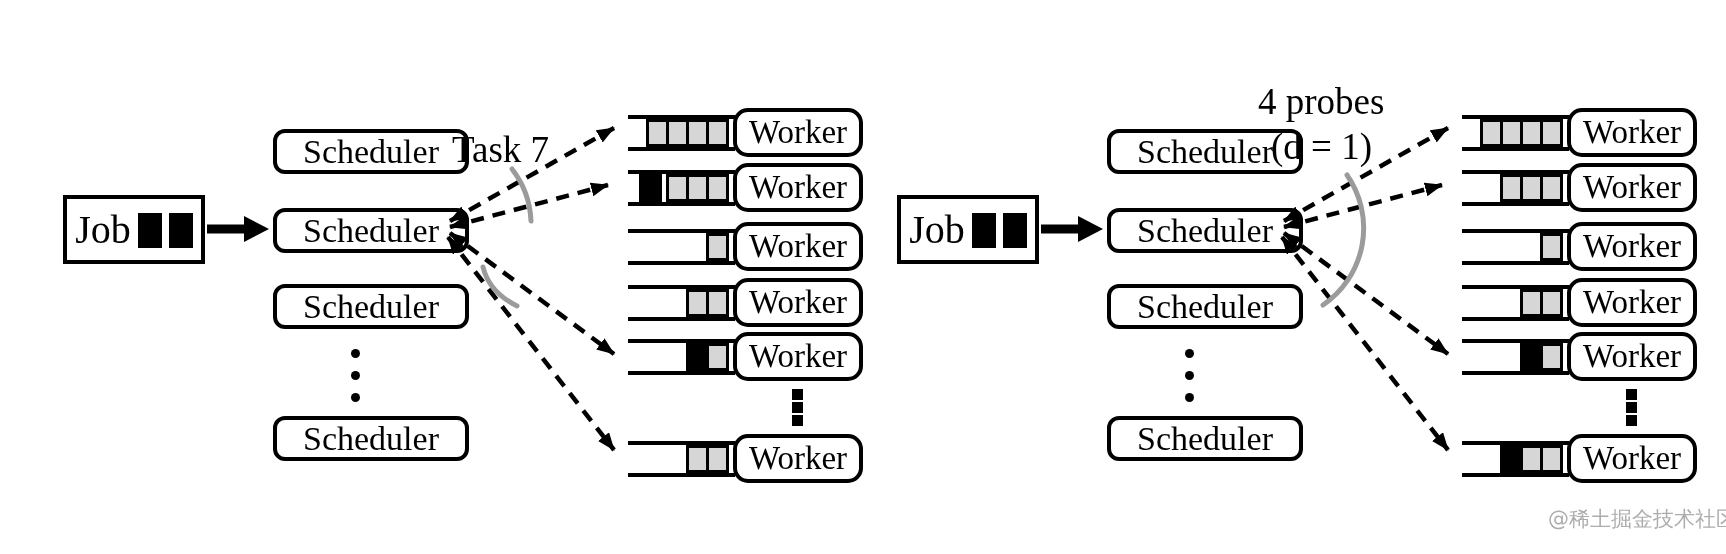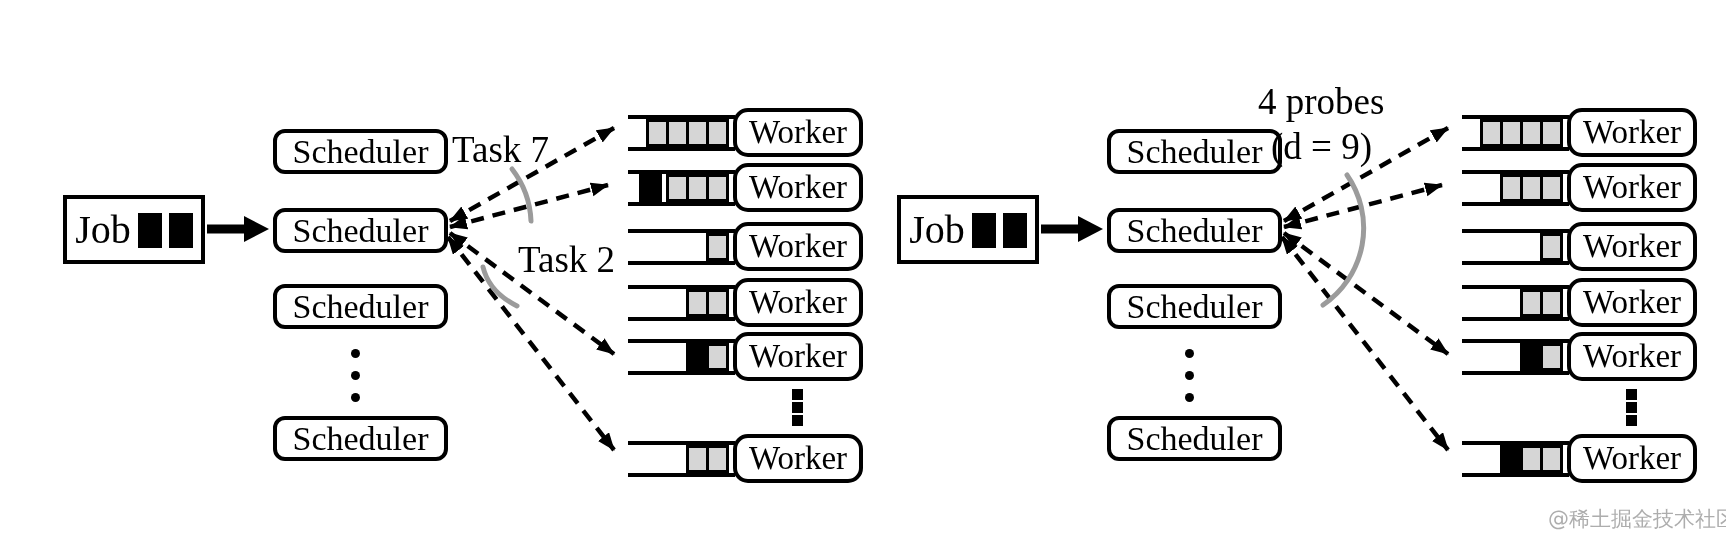--- a/index.html
+++ b/index.html
@@ -11,21 +11,21 @@
 
   .arrow-layer{position:absolute;left:0;top:0;z-index:3;pointer-events:none;}
 
   .job-box{position:absolute;left:63px;top:195px;width:142px;height:69px;
            border:4px solid #000;background:#fff;box-sizing:border-box;
            display:flex;align-items:center;justify-content:center;z-index:2;}
   .job-label{font-size:40px;line-height:1;}
   .job-tasks{display:flex;gap:7px;margin-left:7px;margin-top:2px;}
   .job-square{width:24px;height:35px;background:#000;}
 
-  .sched-box{position:absolute;left:273px;width:175px;height:45px;
+  .sched-box{position:absolute;left:273px;width:196px;height:45px;
              border:4px solid #000;border-radius:12px;box-sizing:border-box;
              background:#fff;display:flex;align-items:center;justify-content:center;
              font-size:34px;line-height:1;z-index:2;}
   .sched-dot{position:absolute;left:351px;width:9px;height:9px;border-radius:50%;
              background:#000;}
 
   .worker-box{position:absolute;left:733px;width:130px;height:49px;
               border:4px solid #000;border-radius:15px;box-sizing:border-box;
               background:#fff;display:flex;align-items:center;justify-content:center;
               font-size:33px;line-height:1;z-index:2;}
@@ -139,21 +139,20 @@
           <div class="qcell gray"></div>
           <div class="qcell gray"></div>
         </div>
         <div class="worker-box" style="top: 434px;">Worker</div>
         <div class="worker-dot" style="top: 389px;"></div>
         <div class="worker-dot" style="top: 402px;"></div>
         <div class="worker-dot" style="top: 415px;"></div>
       </div>
 
     <div class="anno task1-label">Task 7</div>
-    <div class="anno task2-label">Task 2</div>
 
   </div>
 
   <div class="panel b">
     <svg class="arrow-layer" width="870" height="554" viewBox="0 0 870 554">
       <defs>
         <marker id="ah-b" markerUnits="userSpaceOnUse" markerWidth="20" markerHeight="16" refX="17" refY="7" orient="auto">
           <path class="ah" d="M0,0 L18,7 L0,14 Z"></path>
         </marker>
         <marker id="ahs-b" markerUnits="userSpaceOnUse" markerWidth="20" markerHeight="16" refX="17" refY="7" orient="auto-start-reverse">
@@ -221,18 +220,18 @@
           <div class="qcell gray"></div>
           <div class="qcell gray"></div>
         </div>
         <div class="worker-box" style="top: 434px;">Worker</div>
         <div class="worker-dot" style="top: 389px;"></div>
         <div class="worker-dot" style="top: 402px;"></div>
         <div class="worker-dot" style="top: 415px;"></div>
       </div>
 
     <div class="anno probes-line1">4 probes</div>
-    <div class="anno probes-line2">(d = 9)</div>
+    <div class="anno probes-line2">(d = 1)</div>
 
   </div>
 
   <div class="watermark">@稀土掘金技术社区</div>
 </div>
 
 </body></html>

